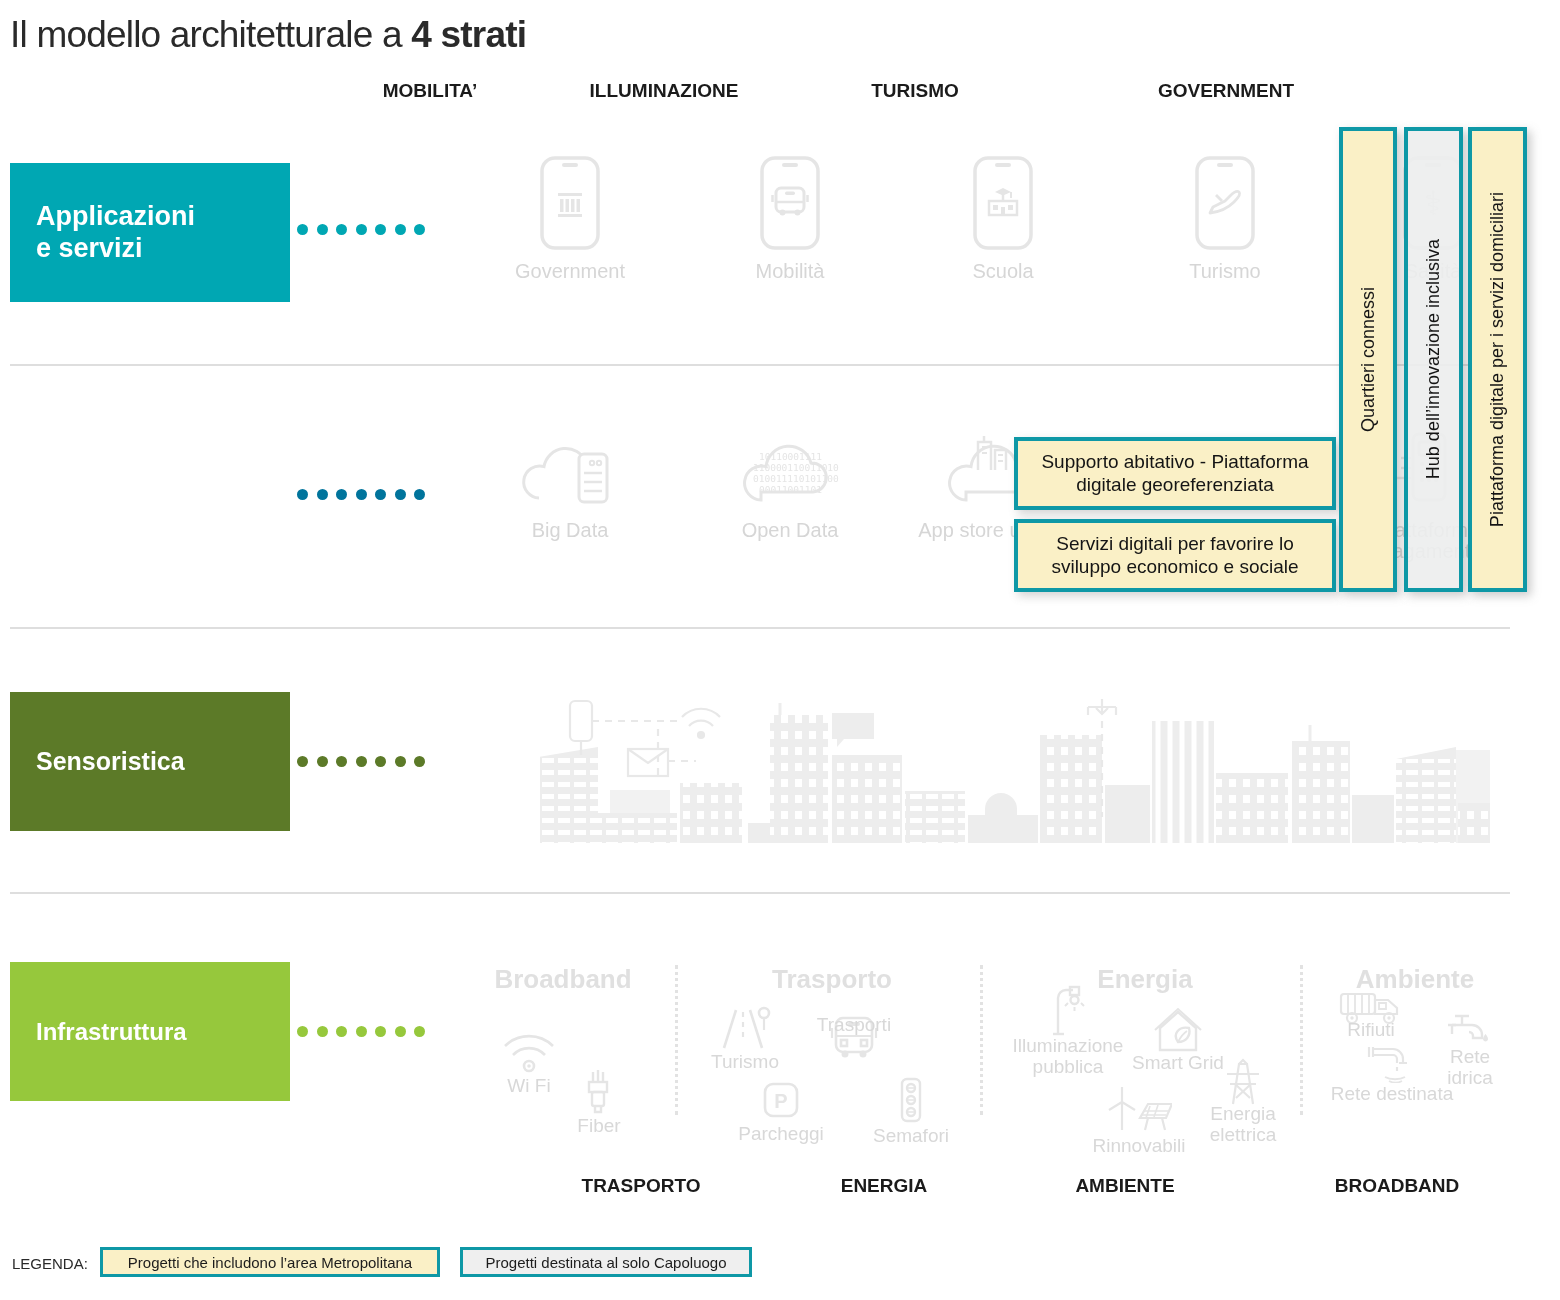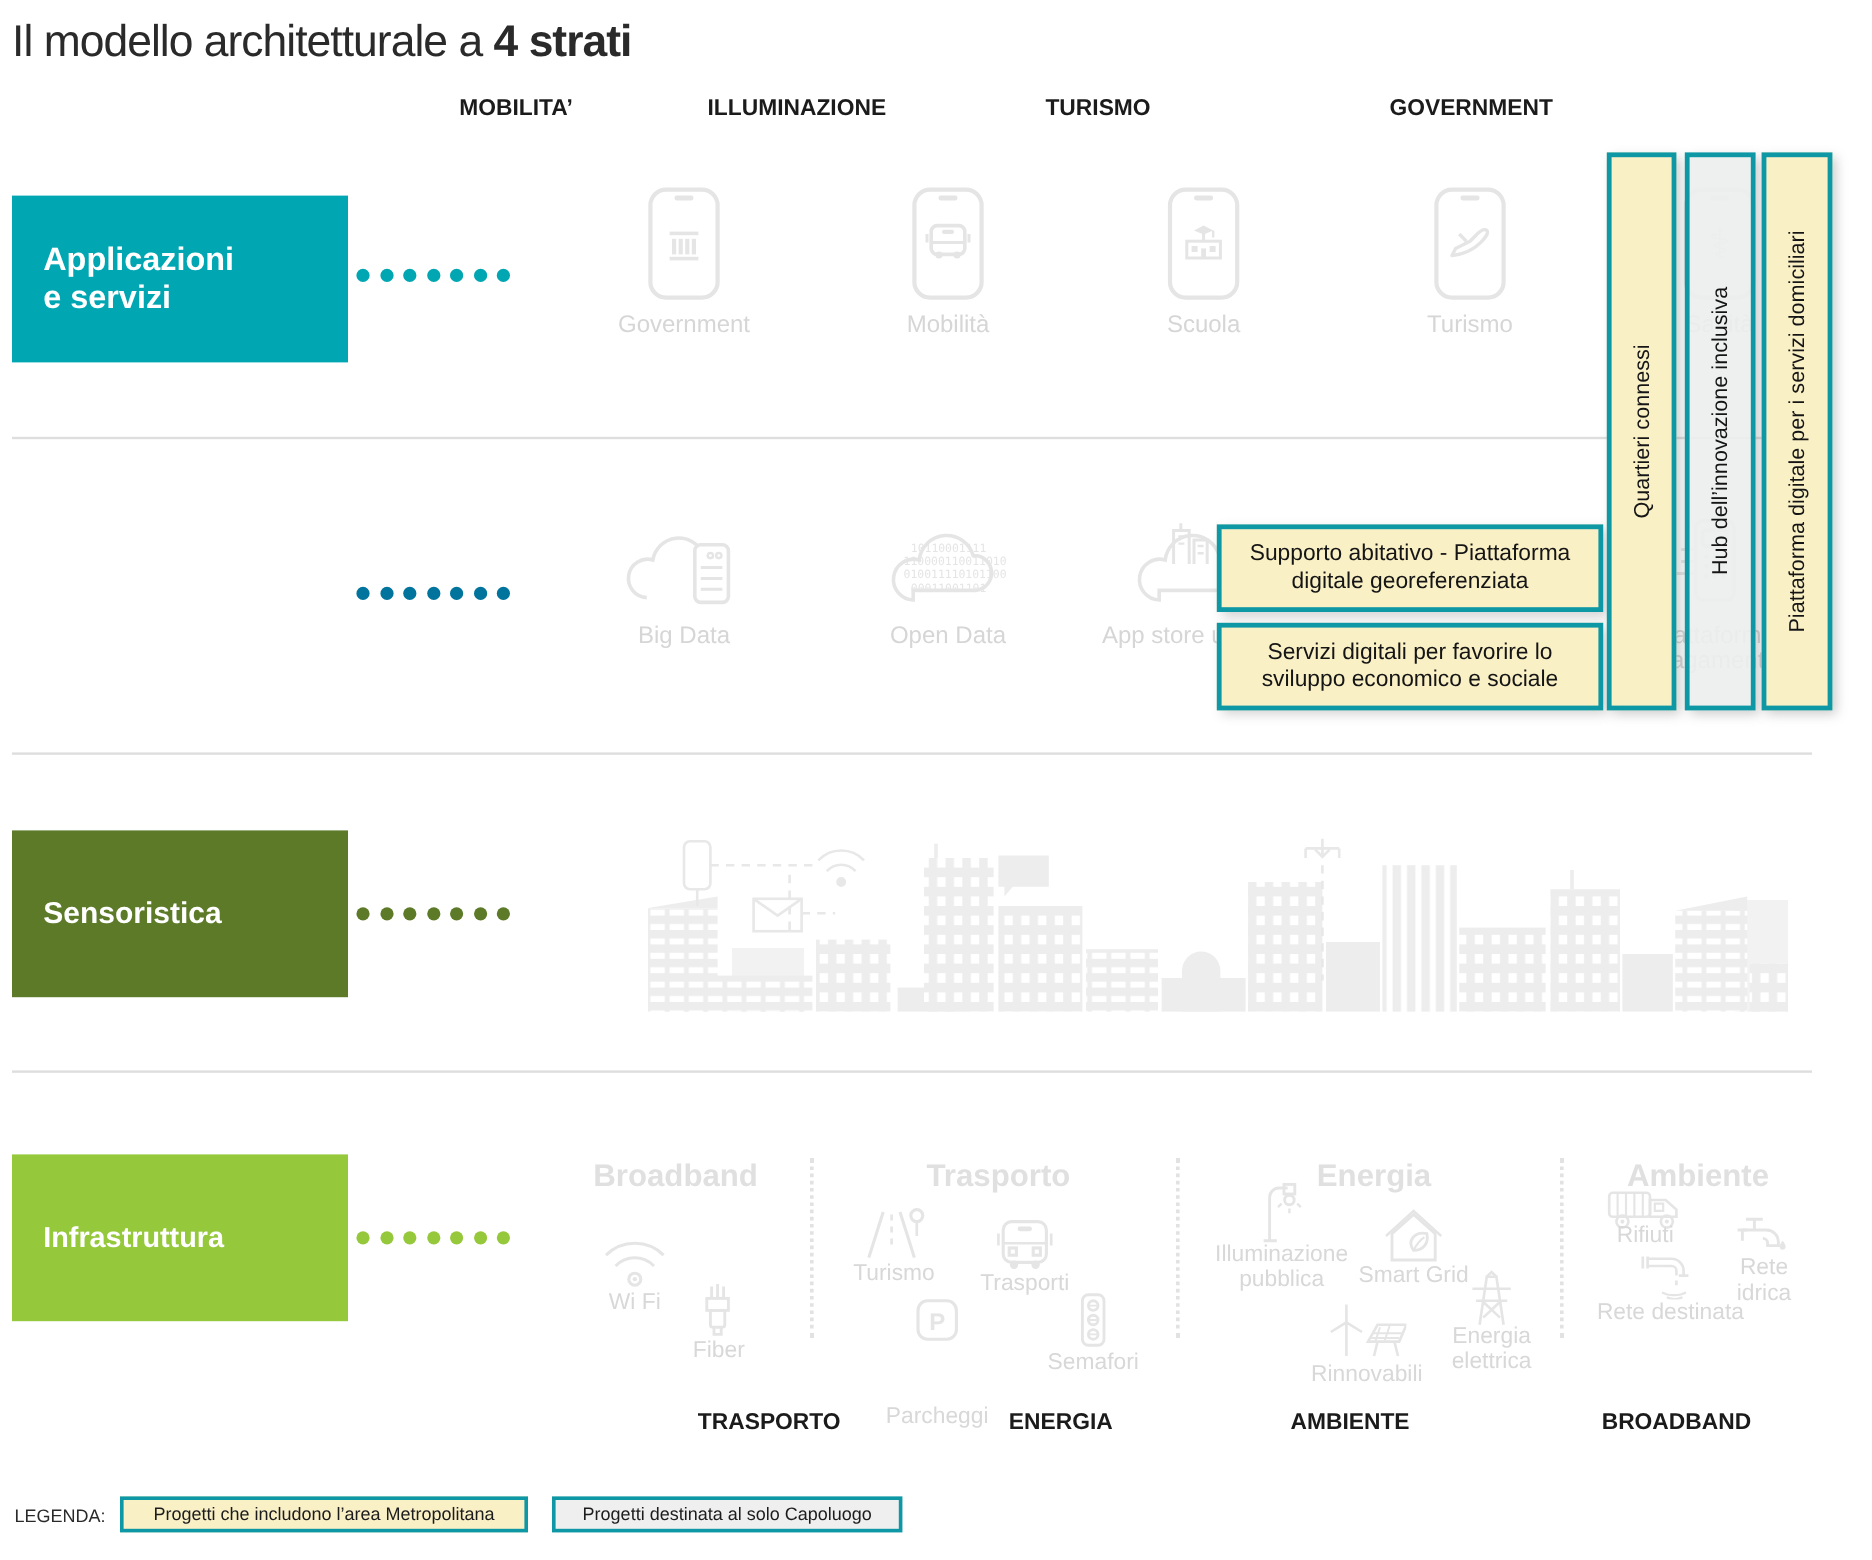--- a/index.html
+++ b/index.html
@@ -373,29 +373,29 @@
           <path d="M10 24h36" stroke-width="2.2"></path>
         <path d="M6 16v10M50 16v10" stroke-width="2.2"></path>
         <rect x="15" y="28" width="6" height="6"></rect>
           <rect x="35" y="28" width="6" height="6"></rect>
       </g>
       <rect x="22" y="10" width="12" height="4" rx="2" fill="currentColor"></rect>
       <circle cx="19" cy="42" r="3.5" fill="currentColor"></circle>
         <circle cx="37" cy="42" r="3.5" fill="currentColor"></circle>
     </svg>
   </div>
-  <div class="infra-label" style="left:854px;top:1060px;">Trasporti</div>
+  <div class="infra-label" style="left:854px;top:1015px;">Trasporti</div>
 
   <div class="infra-item" style="left:781px;top:1080px;">
     <svg width="44" height="42" viewBox="0 0 44 42">
       <rect x="6" y="4" width="32" height="32" rx="8" fill="none" stroke="currentColor" stroke-width="2.6"></rect>
       <text x="22" y="28" text-anchor="middle" font-size="20" font-weight="bold" fill="currentColor" font-family="'Liberation Sans',sans-serif">P</text>
     </svg>
   </div>
-  <div class="infra-label" style="left:781px;top:1124px;margin-top:47px;">Parcheggi</div>
+  <div class="infra-label" style="left:781px;top:1124px;">Parcheggi</div>
 
   <div class="infra-item" style="left:911px;top:1076px;">
     <svg width="30" height="48" viewBox="0 0 30 48">
       <g stroke="currentColor" stroke-width="2.4" fill="none">
         <rect x="6" y="3" width="18" height="42" rx="5"></rect>
         <circle cx="15" cy="12" r="4"></circle>
           <circle cx="15" cy="24" r="4"></circle>
           <circle cx="15" cy="36" r="4"></circle>
         <path d="M12 12h6M12 24h6M12 36h6" stroke-width="1.6"></path>
       </g>

